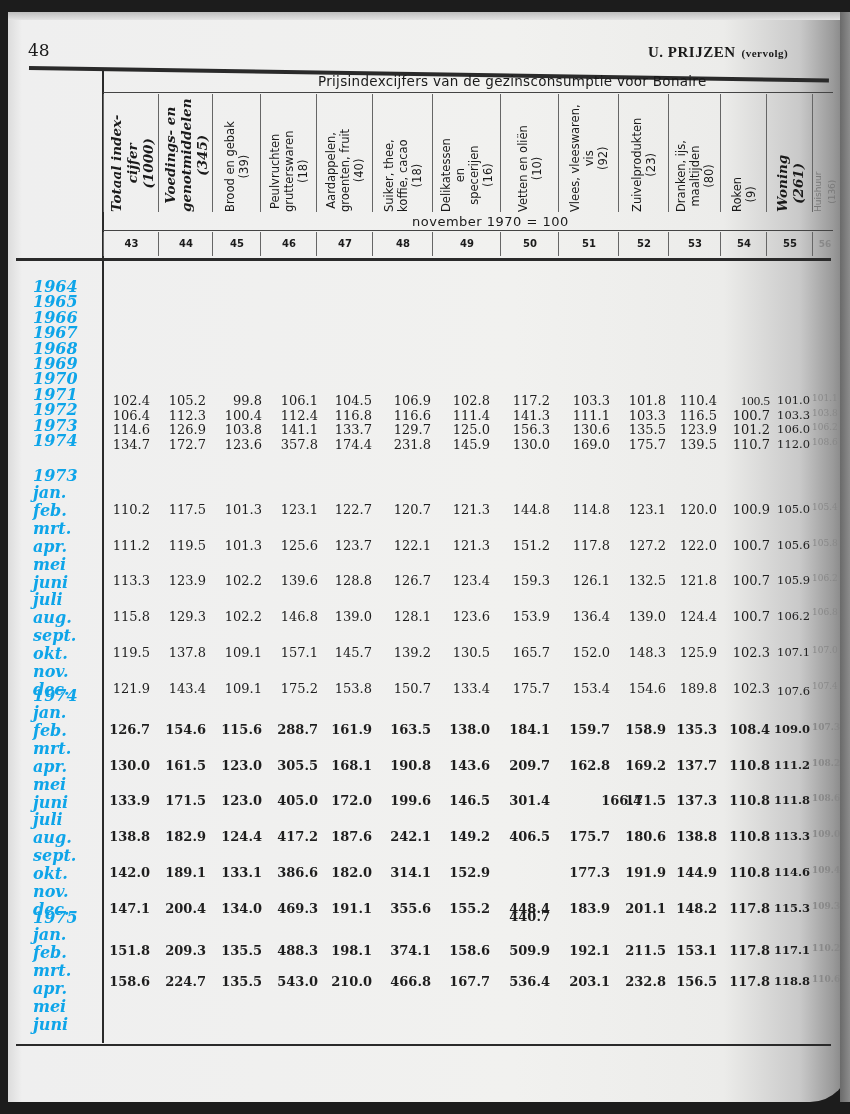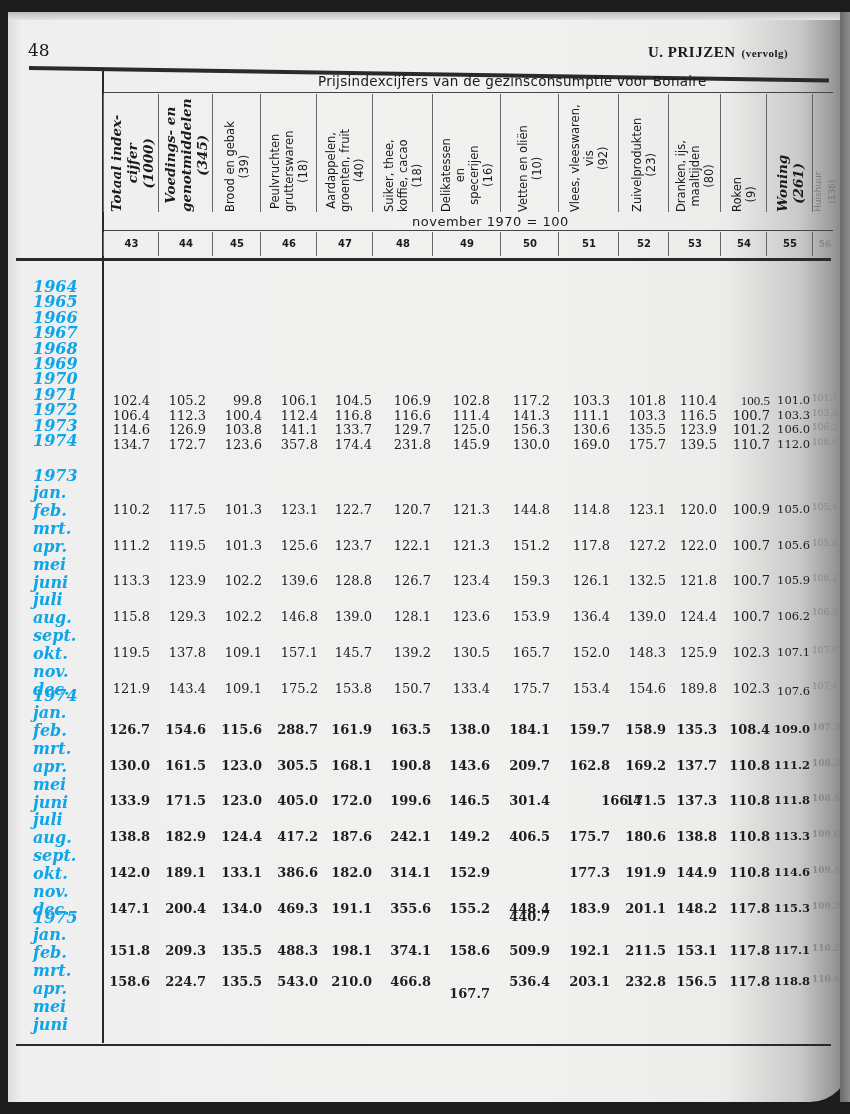--- a/index.html
+++ b/index.html
@@ -465,21 +465,21 @@
     <div class="val bold" style="top: 943px; left: 667px;">153.1</div>
     <div class="val bold" style="top: 943px; left: 720px;">117.8</div>
     <div class="val bold" style="top: 943px; left: 760px; font-size: 11.5px;">117.1</div>
     <div class="val bold faint" style="top: 943px; left: 812px;">110.2</div>
     <div class="val bold" style="top: 974px; left: 100px;">158.6</div>
     <div class="val bold" style="top: 974px; left: 156px;">224.7</div>
     <div class="val bold" style="top: 974px; left: 212px;">135.5</div>
     <div class="val bold" style="top: 974px; left: 268px;">543.0</div>
     <div class="val bold" style="top: 974px; left: 322px;">210.0</div>
     <div class="val bold" style="top: 974px; left: 381px;">466.8</div>
-    <div class="val bold" style="top: 974px; left: 440px; margin-top: 12px;">167.7</div>
+    <div class="val bold" style="top: 974px; left: 440px;">167.7</div>
     <div class="val bold" style="top: 974px; left: 500px;">536.4</div>
     <div class="val bold" style="top: 974px; left: 560px;">203.1</div>
     <div class="val bold" style="top: 974px; left: 616px;">232.8</div>
     <div class="val bold" style="top: 974px; left: 667px;">156.5</div>
     <div class="val bold" style="top: 974px; left: 720px;">117.8</div>
     <div class="val bold" style="top: 974px; left: 760px; font-size: 11.5px;">118.8</div>
     <div class="val bold faint" style="top: 974px; left: 812px;">110.6</div>
   </div>
 
 </body></html>

